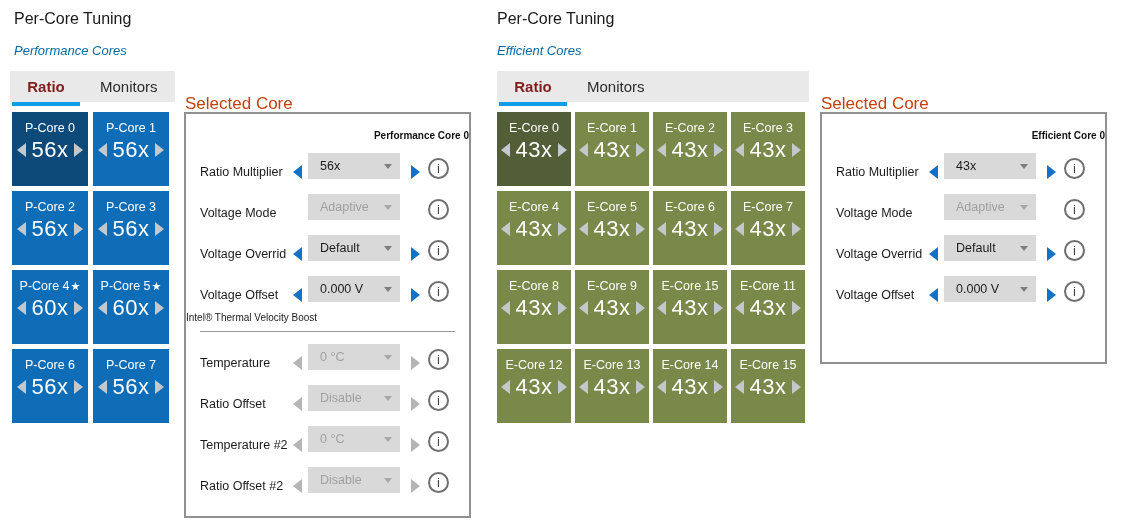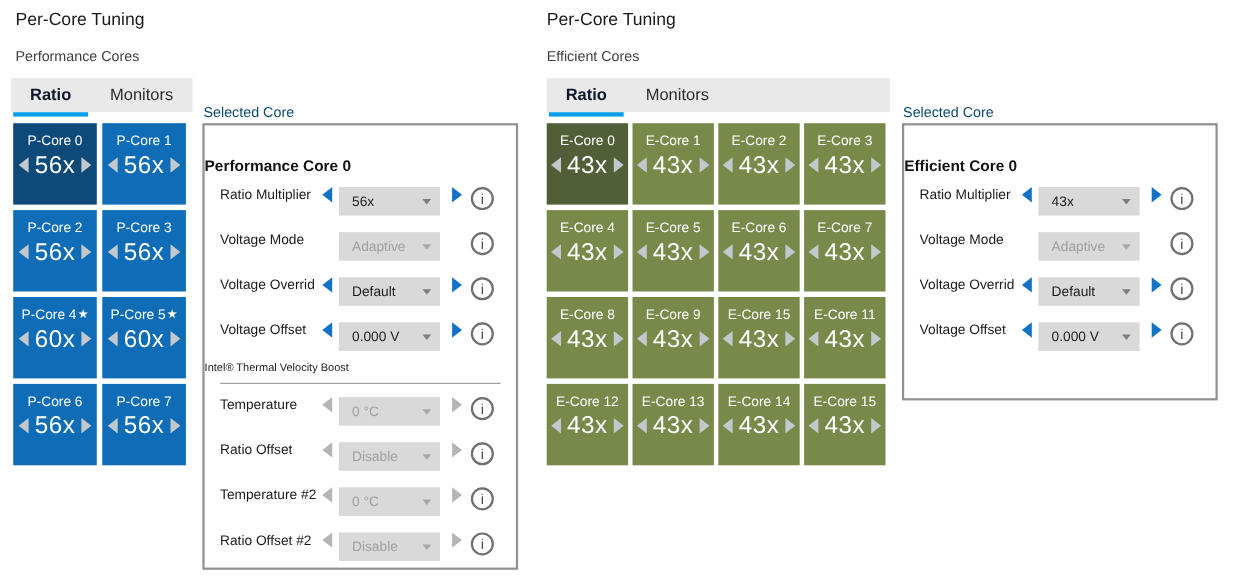--- a/index.html
+++ b/index.html
@@ -1,28 +1,28 @@
 <!DOCTYPE html>
 <html style="--p-blue: #0f6db8; --p-blue-sel: #0d4a7a; --e-green: #78894a; --e-green-sel: #515e38; --underline: #0a9de8; --stepper-blue: #1172c8; --stepper-gray: #b5b5b5; --tile-arrow: #c2c8cc; --dd-bg: #d9d9d9;"><head>
 <meta charset="utf-8">
 <style>
   * { margin:0; padding:0; box-sizing:border-box; }
   html,body { background:#ffffff; }
   body { font-family:"Liberation Sans", sans-serif; color:#1b1b1b; }
   .canvas { position:relative; width:1130px; height:526px; background:#ffffff; overflow:hidden; }
 
   .hdr   { position:absolute; font-size:16px; color:#191919; }
-  .sub   { position:absolute; font-size:13px; color:#404040; }
-  .sc-label { position:absolute; font-size:13px; color:#0c4a6e; }
+  .sub   { position:absolute; font-size:13px; color:#0369a1;font-style:italic; }
+  .sc-label { position:absolute; font-size:17px; color:#c2410c; }
 
   
   .tabbar { position:absolute; height:31px; background:#e9e9e9; display:flex; align-items:center; }
   .tab { position:relative; height:31px; display:flex; align-items:center; justify-content:center;
          font-size:15px; color:#2b2b2b; cursor:default; }
-  .tab.t1 { width:68px; margin-left:2px; font-weight:bold; color:#0f172a;justify-content:center; }
+  .tab.t1 { width:68px; margin-left:2px; font-weight:bold; color:#7f1d1d;justify-content:center; }
   .tab.t2 { margin-left:10px; padding:0 10px; }
   .tab.active::after { content:""; position:absolute; left:0; right:0; bottom:-4px; height:4px;
                        background:var(--underline); }
 
   
   .grid { position:absolute; display:grid; }
   .grid.gl { grid-template-columns:repeat(2,76px); grid-auto-rows:74px; gap:5px; }
   .grid.gr { grid-template-columns:repeat(4,74px); grid-auto-rows:74px; gap:5px 4px; }
   .tile { display:flex; flex-direction:column; align-items:center; color:#ffffff; }
   .tile.p { background:var(--p-blue); }
@@ -41,23 +41,23 @@
   .step.tri-left  { border-width:7px 9px 7px 0; }
   .step.tri-right { border-width:7px 0 7px 9px; }
   .step.blue.tri-left  { border-right-color:var(--stepper-blue); }
   .step.blue.tri-right { border-left-color:var(--stepper-blue); }
   .step.gray.tri-left  { border-right-color:var(--stepper-gray); }
   .step.gray.tri-right { border-left-color:var(--stepper-gray); }
   .step.hiddenstep { visibility:hidden; }
 
   
   .panel { position:absolute; width:287px; background:#ffffff; border:2px solid #909090; }
-  .panel-title { margin-top:28px; text-align:left; font-size:14px; font-weight:bold; color:#111; }
+  .panel-title { margin-top:16px; text-align:right; font-size:10px; font-weight:bold; color:#111; }
   .rows { margin-top:6px; }
-  .crow { display:flex; align-items:flex-start; height:26px; margin:15px 12px 0 14px; }
+  .crow { display:flex; align-items:flex-end; height:26px; margin:15px 12px 0 14px; }
   .crow:first-child { margin-top:12px; }
   .row-label { width:88px; font-size:12.5px; white-space:nowrap; overflow:hidden; flex:none; color:#1b1b1b; }
   .crow .step { margin-left:5px; }
   .dd { position:relative; width:92px; height:26px; margin:0 6px; background:var(--dd-bg);
         display:flex; align-items:center; padding-left:12px; flex:none; }
   .dd-text { font-size:12.5px; color:#1c1c1c; max-width:60px; white-space:nowrap; overflow:hidden; }
   .dd.off .dd-text { color:#a0a0a0; }
   .caret { position:absolute; right:8px; top:11px; width:0; height:0; border-style:solid;
            border-width:5px 4.5px 0 4.5px; border-color:#7e7e7e transparent transparent transparent; }
   .dd.off .caret { border-top-color:#a8a8a8; }

